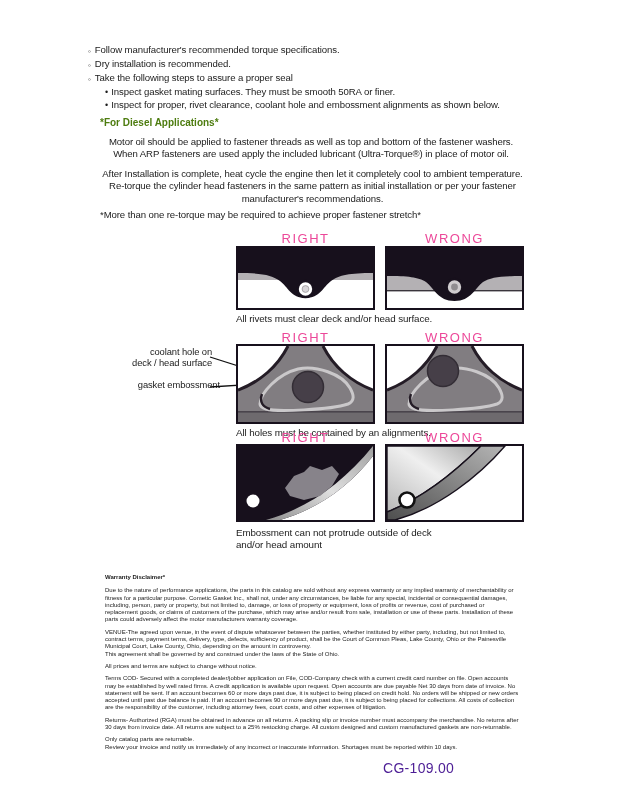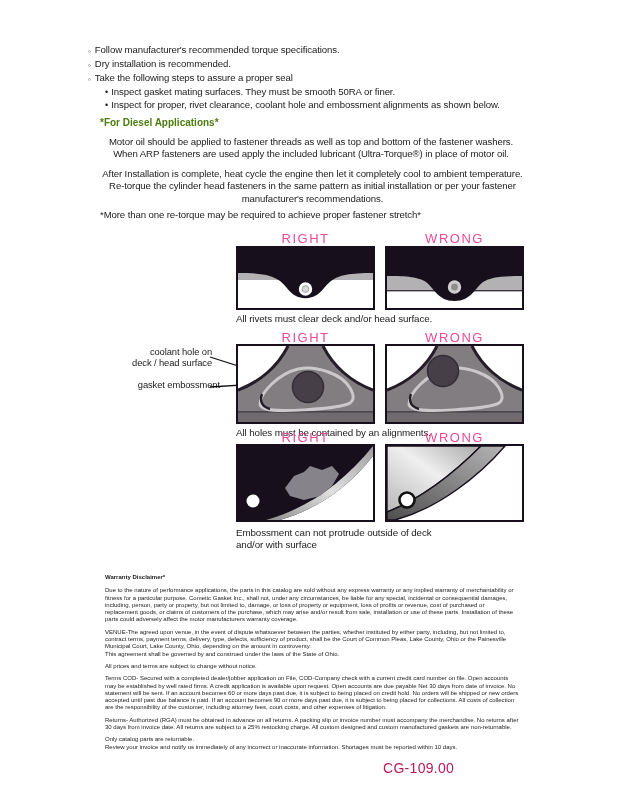--- a/index.html
+++ b/index.html
@@ -14,21 +14,21 @@
   .sub-marker{font-size:9px;margin-right:3px;color:#1b1b1b;}
   .diesel-h{font-size:10px;font-weight:bold;color:#4d7c0f;}
   .note{font-size:9.6px;letter-spacing:-0.1px;color:#1b1b1b;}
   .dia-label{font-size:13px;letter-spacing:1.5px;color:#ec4899;text-align:center;width:139px;}
   .dia-box{width:135px;height:auto;border:2px solid #17101c;background:#fff;line-height:0;}
   .dia-caption{font-size:9.8px;letter-spacing:-0.1px;color:#1b1b1b;line-height:11.5px;}
   .callout{font-size:9.4px;letter-spacing:-0.1px;color:#1b1b1b;text-align:right;line-height:10.8px;}
   .legal{font-size:6px;line-height:7.3px;color:#222;width:414px;}
   .legal .lp{margin:0 0 5px 0;}
   .legal .lh{font-weight:bold;margin:0 0 6px 0;}
-  .footer{font-size:14px;color:#be185d;letter-spacing:0.3px;}
+  .footer{font-size:14px;color:#4c1d95;letter-spacing:0.3px;}
 </style>
 </head>
 <body>
 
 <div class="page">
 
 
   <div class="abs" style="left:88px;top:44px;width:440px;">
     <div class="bullet-row">
       <span class="bullet-marker">◦</span>
@@ -159,21 +159,21 @@
         </linearGradient>
       </defs>
       <rect width="135" height="74" fill="#ffffff"></rect>
       <path d="M0,0 H94 C68,26 36,52 0,66 Z" fill="url(#g2)" stroke="#17101c" stroke-width="1.4"></path>
       <path d="M94,0 H118 C92,30 52,62 8,74 L0,74 L0,66 C36,52 68,26 94,0 Z" fill="url(#g3)" stroke="#17101c" stroke-width="1.4"></path>
       <circle cx="20" cy="54" r="7.5" fill="#ffffff" stroke="#111" stroke-width="2.6"></circle>
     </svg>
   </div>
   <div class="abs dia-caption" style="left:236px;top:527px;width:240px;">
     <div>Embossment can not protrude outside of deck</div>
-    <div>and/or with surface</div>
+    <div>and/or head amount</div>
   </div>
 
   <div class="abs legal" style="left:105px;top:574px;">
     <div class="lh">Warranty Disclaimer*</div>
     <p class="lp">Due to the nature of performance applications, the parts in this catalog are sold without any express warranty or any implied warranty of merchantability or fitness for a particular purpose.  Cometic Gasket Inc., shall not, under any circumstances, be liable for any special, incidental or consequential damages, including, person, party or property, but not limited to, damage, or loss of property or equipment, loss of profits or revenue, cost of purchased or replacement goods, or claims of customers of the purchase, which may arise and/or result from sale, installation or use of these parts.  Installation of these parts could adversely affect the motor manufacturers warranty coverage.</p>
     <p class="lp">
       <span>VENUE-The agreed upon venue, in the event of dispute whatsoever between the parties, whether instituted by either party, including, but not limited to, contract terms, payment terms, delivery, type, defects, sufficiency of product, shall be the Court of Common Pleas, Lake County, Ohio or the Painesville Municipal Court, Lake County, Ohio, depending on the amount in controversy.</span><br>
       <span>This agreement shall be governed by and construed under the laws of the State of Ohio.</span>
     </p>
     <p class="lp">All prices and terms are subject to change without notice.</p>

